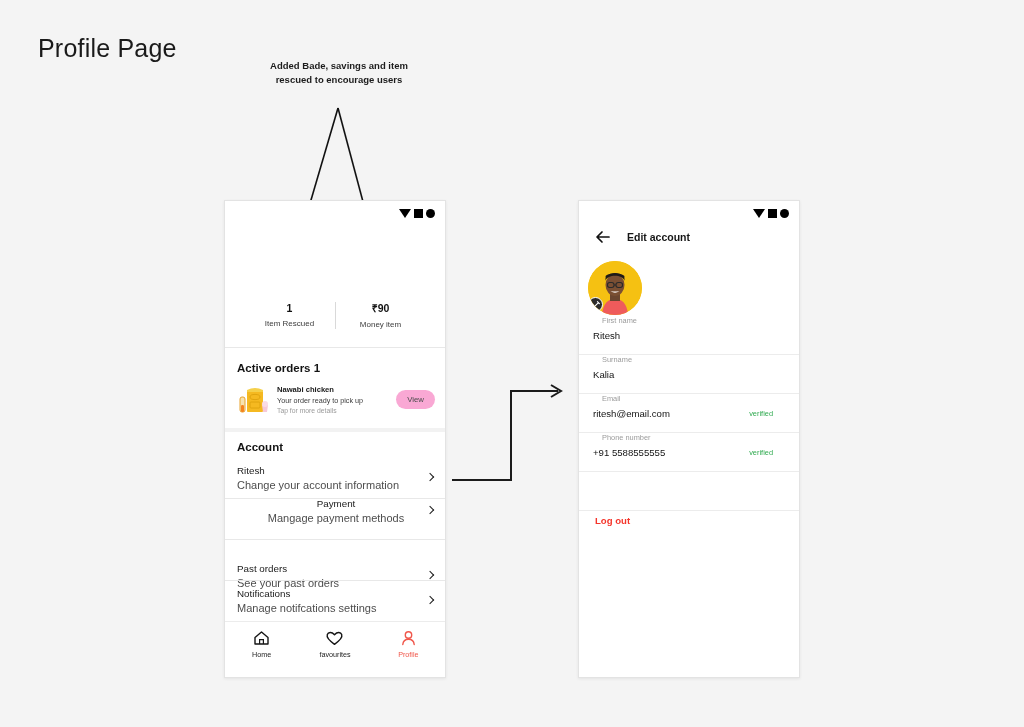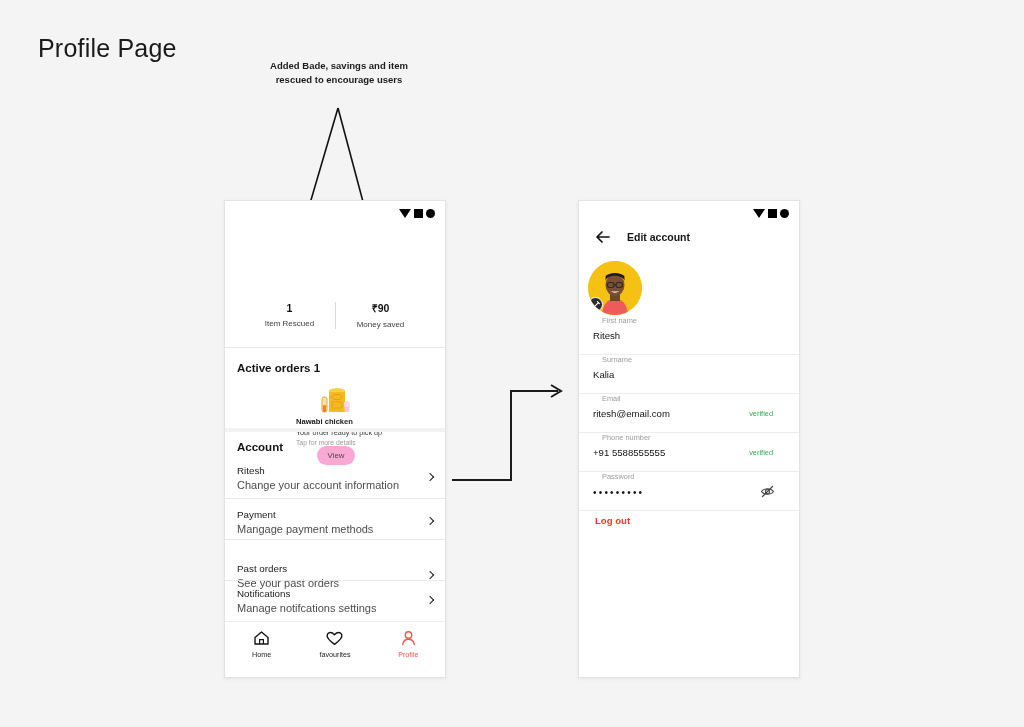--- a/index.html
+++ b/index.html
@@ -60,21 +60,21 @@
   .stat { width: 74px; text-align: center; }
   .stat-val { font-size: 10.5px; font-weight: 700; color: #111; }
   .stat-lbl { font-size: 8px; color: #3d3d3d; margin-top: 5px; }
   .stat-div { width: 1px; height: 27px; background: #d9d9d9; margin: 0 8px; }
 
   .hr { position: absolute; left: 0; width: 100%; height: 1px; background: #e8e8e8; }
 
   
   .sec-title { position: absolute; font-size: 11.5px; font-weight: 700; color: #141414; }
   .order-row { position: absolute; left: 12px; top: 382px; width: 198px;
-               display: flex; align-items: center; flex-direction: column; }
+               display: flex; align-items: center; }
   .order-icon { width: 34px; height: 32px; position: relative; flex: 0 0 34px; }
   .order-txt { margin-left: 6px; flex: 1; }
   .order-t1 { font-size: 7.6px; font-weight: 700; color: #1a1a1a; }
   .order-t2 { font-size: 7.2px; color: #3a3a3a; margin-top: 2px; }
   .order-t3 { font-size: 6.8px; color: #9a9a9a; margin-top: 2px; }
   .view-btn {
     background: #f9a8d4; color: #4a4a4a; border: none; border-radius: 11px;
     font-size: 7.8px; padding: 5px 11px; font-family: inherit; cursor: pointer;
   }
 
@@ -153,21 +153,21 @@
 
 
     <div class="stats">
       <div class="stat">
         <div class="stat-val">1</div>
         <div class="stat-lbl">Item Rescued</div>
       </div>
       <div class="stat-div"></div>
       <div class="stat">
         <div class="stat-val">₹90</div>
-        <div class="stat-lbl">Money saved</div>
+        <div class="stat-lbl">Money item</div>
       </div>
     </div>
 
     <div class="hr" style="top:146px;"></div>
 
     <div class="sec-title" style="left:12px;top:161px;">Active orders 1</div>
 
     <div class="order-row" style="top:182px;">
       <div class="order-icon">
         <svg width="34" height="32" viewBox="0 0 34 32">
@@ -193,21 +193,21 @@
 
     <div class="sec-title" style="left:12px;top:240px;">Account</div>
 
     <div class="acct-item" style="top:264px;">
       <div class="acct-t1">Ritesh</div>
       <div class="acct-t2">Change your account information</div>
       <div class="chev"></div>
     </div>
     <div class="hr" style="top:297px;"></div>
 
-    <div class="acct-item" style="top:308px;">
+    <div class="acct-item" style="top:297px;text-align:center;">
       <div class="acct-t1">Payment</div>
       <div class="acct-t2">Mangage payment methods</div>
       <div class="chev"></div>
     </div>
     <div class="hr" style="top:338px;"></div>
 
     <div class="acct-item" style="top:362px;">
       <div class="acct-t1">Past orders</div>
       <div class="acct-t2">See your past orders</div>
       <div class="chev"></div>
@@ -301,29 +301,18 @@
     </div>
     <div class="f-sep" style="top:231px;"></div>
 
     <div class="field" style="top:232px;">
       <div class="f-lbl">Phone number</div>
       <div class="f-val">+91 5588555555</div>
       <div class="f-verified">verified</div>
     </div>
     <div class="f-sep" style="top:270px;"></div>
 
-    <div class="field" style="top:271px;">
-      <div class="f-lbl">Password</div>
-      <div class="dots">•••••••••</div>
-      <div style="position:absolute;right:14px;bottom:0;">
-        <svg width="15" height="14" viewBox="0 0 15 14">
-          <path d="M1.5 7.5 C4 3.8 11 3.8 13.5 7.5 C11 11.2 4 11.2 1.5 7.5 Z" fill="none" stroke="#4a4a4a" stroke-width="1.1"></path>
-          <circle cx="7.5" cy="7.5" r="2.1" fill="none" stroke="#4a4a4a" stroke-width="1.1"></circle>
-          <path d="M2.5 12.5 L12.5 2.5" stroke="#4a4a4a" stroke-width="1.2" stroke-linecap="round"></path>
-        </svg>
-      </div>
-    </div>
     <div class="f-sep" style="top:309px;"></div>
 
     <div class="logout" style="top:314px;">Log out</div>
   </div>
 
 </div>
 
 </body></html>

